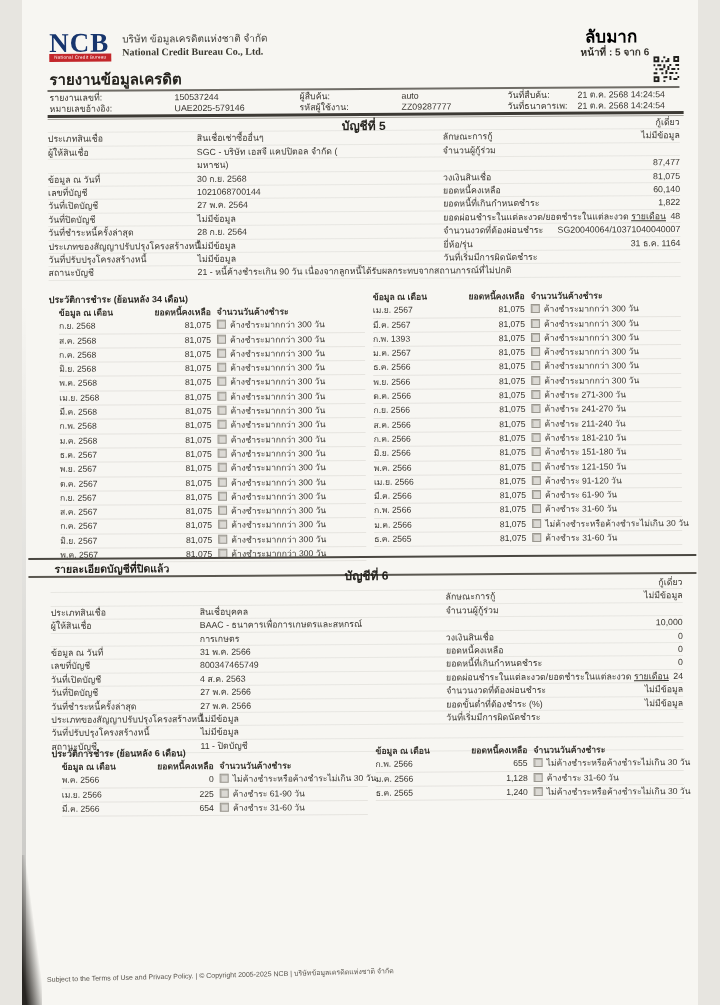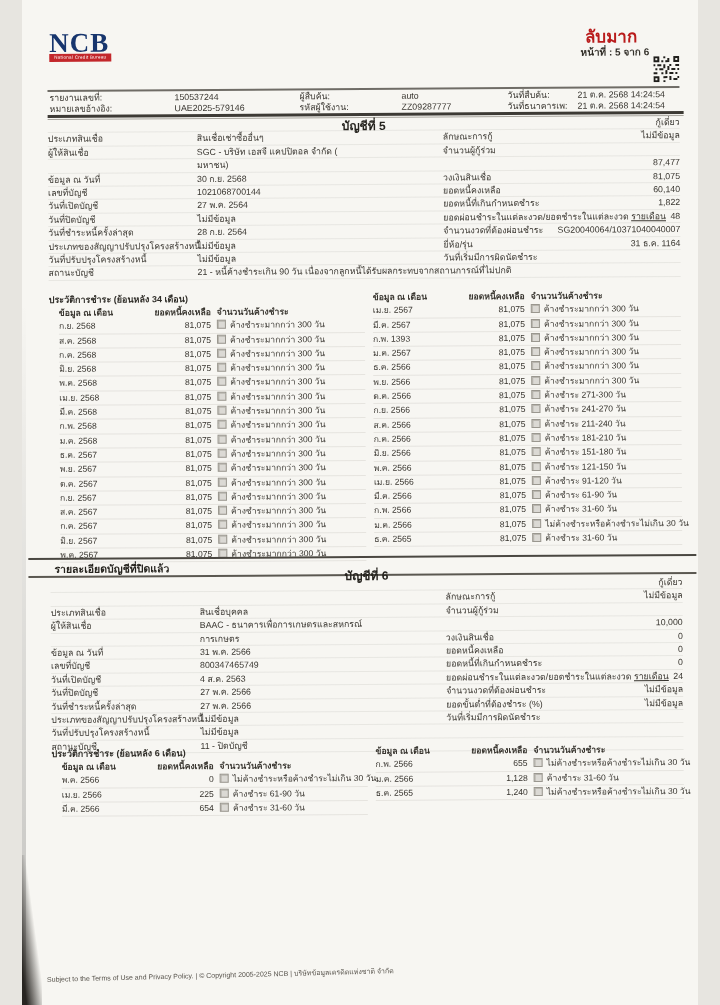--- a/index.html
+++ b/index.html
@@ -10,21 +10,21 @@
     color:#38352f;
   }
   .skew{position:absolute;inset:0;transform:rotate(-0.35deg);transform-origin:50% 50%;}
   
   .logo-block{position:absolute;top:30px;left:30px;}
   .ncb-text{font-family:"Liberation Serif","DejaVu Serif",serif;font-weight:bold;font-size:27px;line-height:22px;color:#17356d;letter-spacing:1px;}
   .ncb-banner{width:62px;height:8px;background:#c3272b;color:#fff;font-size:4.5px;line-height:8px;text-align:center;overflow:hidden;letter-spacing:.3px;}
   .company{position:absolute;top:31px;left:103px;}
   .company-th{font-size:10px;line-height:13px;color:#3c3a34;}
   .company-en{font-family:"Liberation Serif","DejaVu Serif",serif;font-weight:bold;font-size:10px;line-height:13px;color:#3a382f;}
-  .confidential{position:absolute;top:24px;right:58px;font-size:17px;font-weight:bold;color:#b91c1c;}
+  .confidential{position:absolute;top:24px;right:58px;font-size:17px;font-weight:bold;color:#000000;}
   .page-info{position:absolute;top:46px;right:46px;font-size:10px;font-weight:bold;color:#34312b;}
   .qr{position:absolute;top:58px;right:16px;width:26px;height:26px;}
   .report-title{position:absolute;top:66px;left:30px;font-size:15px;font-weight:bold;color:#24221d;}
   .title-rule{position:absolute;top:88px;left:28px;right:16px;height:1.5px;background:#6f6c66;}
   .info-grid{position:absolute;top:91px;left:30px;right:16px;height:22px;font-size:8.8px;}
   .info-cell{position:absolute;white-space:nowrap;line-height:11px;}
   .thick-rule{position:absolute;top:113px;left:28px;right:12px;height:2.5px;background:#3d3a35;}
   .thin-echo{position:absolute;top:117px;left:28px;right:12px;height:1px;background:#a9a69f;}
   
   .acc{position:absolute;left:28px;right:16px;}
@@ -65,20 +65,24 @@
 </head>
 <body>
 
 <div class="sheet">
   <div class="skew">
 
     <div class="logo-block">
       <div class="ncb-text">NCB</div>
       <div class="ncb-banner">National Credit Bureau</div>
     </div>
+    <div class="company">
+      <div class="company-th">บริษัท ข้อมูลเครดิตแห่งชาติ จำกัด</div>
+      <div class="company-en">National Credit Bureau Co., Ltd.</div>
+    </div>
     <div class="confidential">ลับมาก</div>
     <div class="page-info">หน้าที่ :  5  จาก  6</div>
 
     <svg class="qr" viewBox="0 0 13 13">
       <g fill="#201f1c">
         <rect x="0" y="0" width="3" height="3"></rect>
           <rect x="1" y="1" width="1" height="1" fill="#f7f6f2"></rect>
         <rect x="10" y="0" width="3" height="3"></rect>
           <rect x="11" y="1" width="1" height="1" fill="#f7f6f2"></rect>
         <rect x="0" y="10" width="3" height="3"></rect>
@@ -103,20 +107,21 @@
           <rect x="8" y="8" width="2" height="1"></rect>
         <rect x="11" y="8" width="1" height="1"></rect>
           <rect x="5" y="10" width="2" height="1"></rect>
         <rect x="8" y="10" width="1" height="2"></rect>
           <rect x="10" y="11" width="2" height="1"></rect>
         <rect x="5" y="12" width="1" height="1"></rect>
           <rect x="12" y="10" width="1" height="1"></rect>
       </g>
     </svg>
 
+    <div class="report-title">รายงานข้อมูลเครดิต</div>
     <div class="title-rule"></div>
 
     <div class="info-grid">
       <span class="info-cell" style="left:0;top:0">รายงานเลขที่:</span>
       <span class="info-cell" style="left:125px;top:0">150537244</span>
       <span class="info-cell" style="left:0;top:11px">หมายเลขอ้างอิง:</span>
       <span class="info-cell" style="left:125px;top:11px">UAE2025-579146</span>
       <span class="info-cell" style="left:250px;top:0">ผู้สืบค้น:</span>
       <span class="info-cell" style="left:352px;top:0">auto</span>
       <span class="info-cell" style="left:250px;top:11px">รหัสผู้ใช้งาน:</span>

